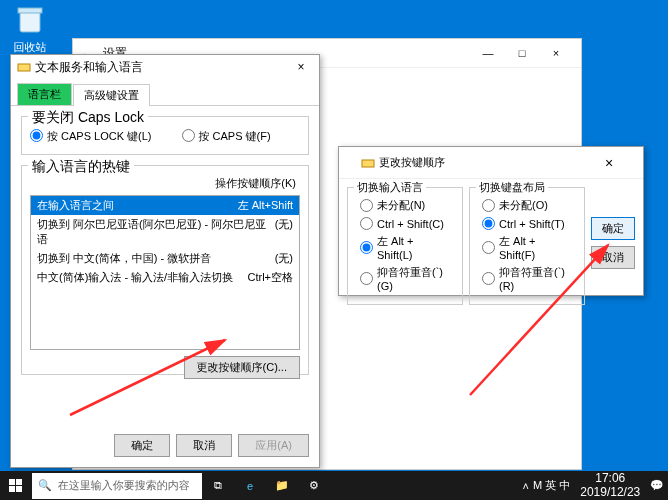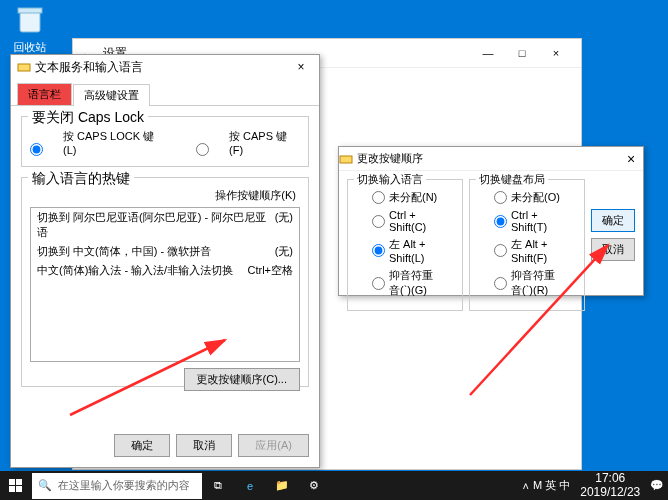--- a/index.html
+++ b/index.html
@@ -16,44 +16,44 @@
 .settings-win .tb-left { flex: 1; display: flex; align-items: center; gap: 10px; }
 .settings-win .tb-controls { display: flex; gap: 0; }
 .settings-win .tb-btn { width: 34px; height: 24px; display: flex; align-items: center; justify-content: center; font-size: 11px; }
 
 
 .dlg1 { position: absolute; top: 54px; left: 10px; width: 310px; height: 414px; background: #fff; border: 1px solid #999; box-shadow: 2px 2px 6px rgba(0,0,0,0.3); }
 .dlg1 .title { height: 24px; display: flex; align-items: center; padding: 0 6px; font-size: 12px; background: #fff; justify-content: flex-end; }
 .dlg1 .title .icon { width: 14px; height: 14px; margin-right: 4px; }
 .dlg1 .title .close { margin-left: auto; width: 24px; text-align: center; cursor: pointer; }
 .dlg1 .tabs { display: flex; padding: 4px 6px 0; border-bottom: 1px solid #ccc; font-size: 11px; }
-.dlg1 .tab { padding: 3px 10px; border: 1px solid #ccc; border-bottom: none; margin-right: 1px; background: #ef4444; cursor: pointer; }
+.dlg1 .tab { padding: 3px 10px; border: 1px solid #ccc; border-bottom: none; margin-right: 1px; background: #22c55e; cursor: pointer; }
 .dlg1 .tab.active { background: #fff; position: relative; top: 1px; }
 .dlg1 .body { padding: 10px 10px; font-size: 11px; }
 .dlg1 .group { border: 1px solid #ccc; padding: 8px 8px 10px; margin-bottom: 10px; position: relative; }
 .dlg1 .group-title { position: absolute; top: -8px; left: 6px; background: #fff; padding: 0 4px; font-size: 14px; }
 .dlg1 .radio-row { display: flex; gap: 30px; margin-top: 4px; }
-.dlg1 .radio-opt { display: flex; align-items: flex-end; gap: 20px; }
+.dlg1 .radio-opt { display: flex; align-items: flex-start; gap: 4px; }
 .dlg1 .hotkey-head { display: flex; justify-content: flex-end; padding: 2px 4px; font-size: 11px; margin-left: 31px; }
 .dlg1 .hotkey-list { border: 1px solid #aaa; height: 155px; margin-top: 2px; overflow: hidden; }
 .dlg1 .hk-row { display: flex; justify-content: space-between; padding: 2px 6px; font-size: 11px; }
 .dlg1 .hk-row.sel { background: #0078d7; color: #fff; }
 .dlg1 .btn-row { text-align: right; margin-top: 6px; }
 .dlg1 .btn { border: 1px solid #999; background: #e1e1e1; padding: 3px 12px; font-size: 11px; cursor: pointer; }
 .dlg1 .footer { position: absolute; bottom: 10px; right: 10px; display: flex; gap: 6px; }
 .dlg1 .footer .btn { padding: 3px 16px; }
 .dlg1 .footer .btn.disabled { color: #999; }
 
 
 .dlg2 { position: absolute; top: 146px; left: 338px; width: 306px; height: 150px; background: #fff; border: 1px solid #999; box-shadow: 2px 2px 6px rgba(0,0,0,0.3); }
-.dlg2 .title { height: 24px; display: flex; align-items: center; padding: 0 0; font-size: 11px; border-bottom: 1px solid #eee; }
+.dlg2 .title { height: 32px; display: flex; align-items: center; padding: 0 22px; font-size: 11px; border-bottom: 1px solid #eee; }
 .dlg2 .title .icon { width: 14px; height: 14px; margin-right: 4px; }
 .dlg2 .title .close { margin-left: auto; width: 24px; text-align: center; cursor: pointer; font-size: 14px; }
 .dlg2 .body { display: flex; padding: 8px 8px; font-size: 11px; gap: 6px; }
-.dlg2 .col { border: 1px solid #ccc; padding: 6px 24px 8px; flex: 1; position: relative; }
+.dlg2 .col { border: 1px solid #ccc; padding: 6px 12px 8px; flex: 1; position: relative; }
 .dlg2 .col-title { position: absolute; top: -8px; left: 6px; background: #fff; padding: 0 3px; font-size: 11px; }
 .dlg2 .opt { display: flex; align-items: center; gap: 4px; margin: 4px 0; font-size: 11px; }
 .dlg2 .btncol { display: flex; flex-direction: column; gap: 6px; justify-content: flex-start; padding-top: 30px; }
 .dlg2 .btn { border: 1px solid #0078d7; background: #e5f1fb; padding: 3px 10px; font-size: 11px; cursor: pointer; }
 .dlg2 .btn.plain { border-color: #999; background: #e1e1e1; }
 
 
 .arrow { position: absolute; pointer-events: none; }
 
 
@@ -120,20 +120,24 @@
           </label>
       </div>
     </div>
     <div class="group" style="height:210px;">
       <span class="group-title">输入语言的热键</span>
       <div class="hotkey-head">
         <span>操作</span>
         <span>按键顺序(K)</span>
       </div>
       <div class="hotkey-list">
+        <div class="hk-row sel">
+            <span>在输入语言之间</span>
+            <span>左 Alt+Shift</span>
+          </div>
         <div class="hk-row">
             <span>切换到 阿尔巴尼亚语(阿尔巴尼亚) - 阿尔巴尼亚语</span>
             <span>(无)</span>
           </div>
         <div class="hk-row">
             <span>切换到 中文(简体，中国) - 微软拼音</span>
             <span>(无)</span>
           </div>
         <div class="hk-row">
             <span>中文(简体)输入法 - 输入法/非输入法切换</span>

